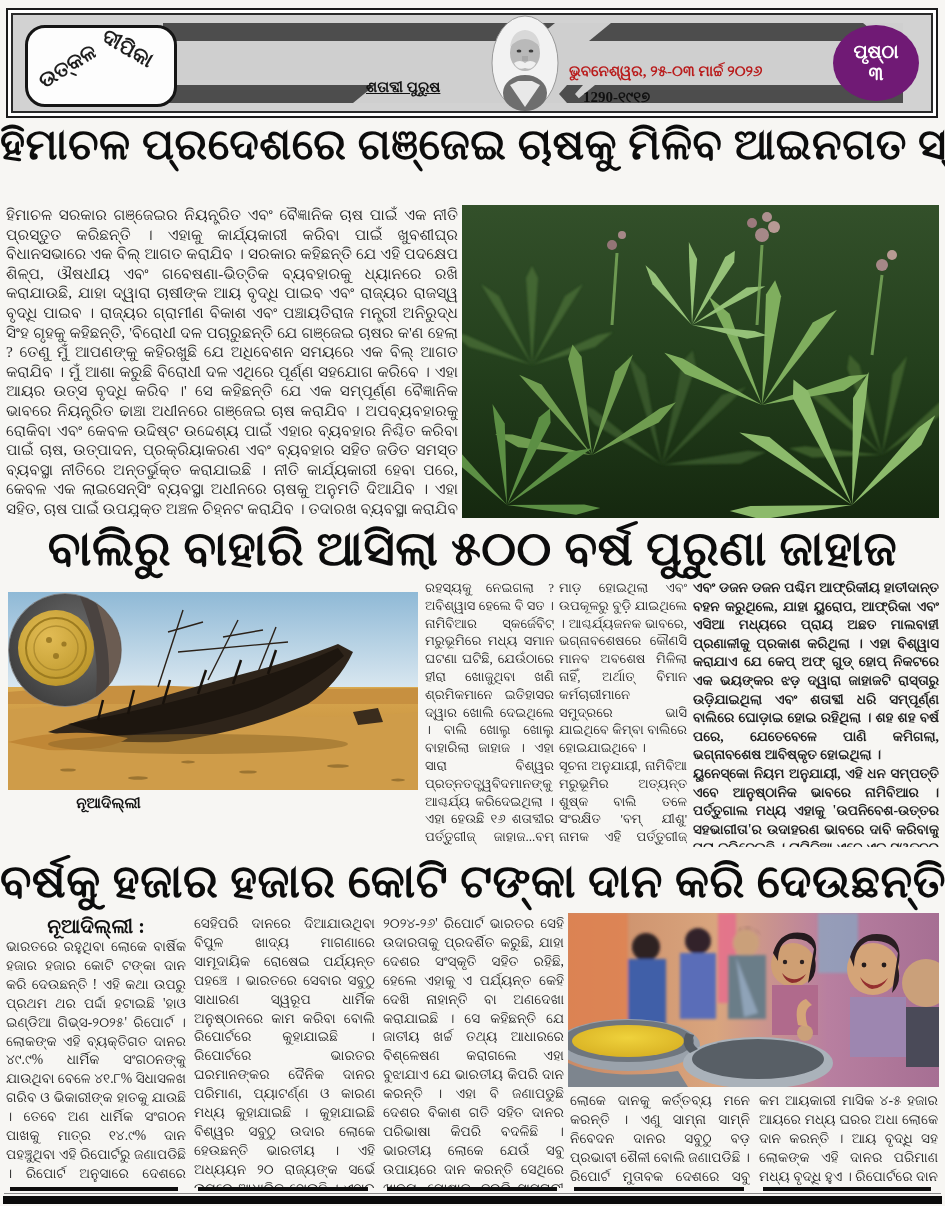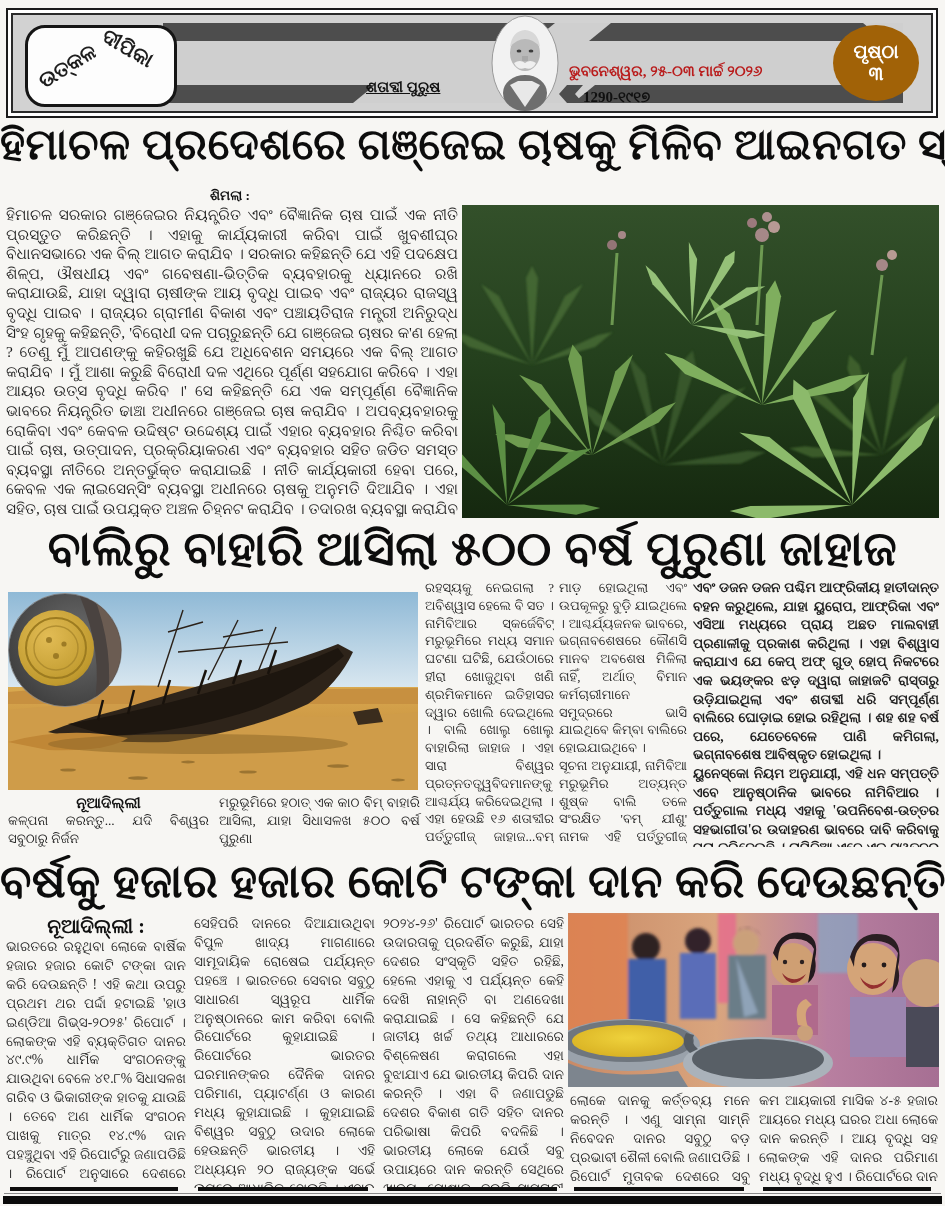--- a/index.html
+++ b/index.html
@@ -11,21 +11,21 @@
   #masthead-inner{position:absolute;left:3px;top:3px;right:3px;bottom:3px;border:2px solid #2a2a2a;background:#d2d2d2;overflow:hidden;}
   #logo-box{position:absolute;left:12px;top:10px;width:146px;height:76px;background:#fdfdfd;border:3px solid #151515;border-radius:20px;overflow:hidden;}
   .logo-seg{position:absolute;font-weight:800;font-size:21px;color:#1d1d1d;white-space:nowrap;}
   #logo-seg1{left:8px;top:26px;transform:rotate(-32deg);}
   #logo-seg2{left:72px;top:8px;transform:rotate(30deg);}
   #banner-svg{position:absolute;left:150px;top:0;width:740px;height:96px;}
   #portrait{position:absolute;left:477px;top:0px;width:70px;height:96px;}
   #epithet{position:absolute;left:353px;top:64px;font-size:15px;font-weight:700;color:#111;text-decoration:underline;}
   #mast-dateline{position:absolute;left:556px;top:48px;font-size:15px;font-weight:700;color:#b91c1c;}
   #mast-years{position:absolute;left:570px;top:74px;font-size:15px;font-weight:700;color:#101010;}
-  #page-circle{position:absolute;right:12px;top:10px;width:86px;height:76px;border-radius:50%;background:#a16207;display:flex;flex-direction:column;align-items:center;justify-content:center;color:#fff;font-weight:700;line-height:1.15;font-size:19px;}
+  #page-circle{position:absolute;right:12px;top:10px;width:86px;height:76px;border-radius:50%;background:#701a75;display:flex;flex-direction:column;align-items:center;justify-content:center;color:#fff;font-weight:700;line-height:1.15;font-size:19px;}
 
   
   .headline{position:absolute;left:0;width:945px;text-align:center;font-weight:800;color:#0c0c0c;letter-spacing:.5px;white-space:nowrap;}
   #headline1{top:120px;font-size:43px;}
   #headline2{top:521px;font-size:48px;}
   #headline3{top:855px;font-size:46px;}
 
   
   .dateline{font-weight:700;font-size:13.5px;color:#111;text-align:center;}
   .jtext{font-size:15.4px;line-height:19.6px;color:#1d1d1d;text-align:justify;white-space:pre-line;overflow:hidden;}
@@ -100,21 +100,20 @@
       <div id="mast-years">1290-୧୯୧୭</div>
 
       <div id="page-circle">
         <span>ପୃଷ୍ଠା</span>
         <span>୩</span>
       </div>
     </div>
   </div>
 
   <div class="headline" id="headline1">ହିମାଚଳ ପ୍ରଦେଶରେ ଗଞ୍ଜେଇ ଚାଷକୁ ମିଳିବ ଆଇନଗତ ସ୍ୱୀକୃତି</div>
-  <div class="dateline" id="a1-dateline">ଶିମଲା :</div>
   <div class="jtext" id="a1-body">ହିମାଚଳ ସରକାର ଗଞ୍ଜେଇର ନିୟନ୍ତ୍ରିତ ଏବଂ ବୈଜ୍ଞାନିକ ଚାଷ ପାଇଁ ଏକ ନୀତି ପ୍ରସ୍ତୁତ କରିଛନ୍ତି । ଏହାକୁ କାର୍ଯ୍ୟକାରୀ କରିବା ପାଇଁ ଖୁବଶୀଘ୍ର ବିଧାନସଭାରେ ଏକ ବିଲ୍ ଆଗତ କରାଯିବ । ସରକାର କହିଛନ୍ତି ଯେ ଏହି ପଦକ୍ଷେପ ଶିଳ୍ପ, ଔଷଧୀୟ ଏବଂ ଗବେଷଣା-ଭିତ୍ତିକ ବ୍ୟବହାରକୁ ଧ୍ୟାନରେ ରଖି କରାଯାଉଛି, ଯାହା ଦ୍ୱାରା ଚାଷୀଙ୍କ ଆୟ ବୃଦ୍ଧି ପାଇବ ଏବଂ ରାଜ୍ୟର ରାଜସ୍ୱ ବୃଦ୍ଧି ପାଇବ । ରାଜ୍ୟର ଗ୍ରାମୀଣ ବିକାଶ ଏବଂ ପଞ୍ଚାୟତିରାଜ ମନ୍ତ୍ରୀ ଅନିରୁଦ୍ଧ ସିଂହ ଗୃହକୁ କହିଛନ୍ତି, 'ବିରୋଧୀ ଦଳ ପଚାରୁଛନ୍ତି ଯେ ଗଞ୍ଜେଇ ଚାଷର କ'ଣ ହେଲା ? ତେଣୁ ମୁଁ ଆପଣଙ୍କୁ କହିରଖୁଛି ଯେ ଅଧିବେଶନ ସମୟରେ ଏକ ବିଲ୍ ଆଗତ କରାଯିବ । ମୁଁ ଆଶା କରୁଛି ବିରୋଧୀ ଦଳ ଏଥିରେ ପୂର୍ଣ୍ଣ ସହଯୋଗ କରିବେ । ଏହା ଆୟର ଉତ୍ସ ବୃଦ୍ଧି କରିବ ।' ସେ କହିଛନ୍ତି ଯେ ଏକ ସମ୍ପୂର୍ଣ୍ଣ ବୈଜ୍ଞାନିକ ଭାବରେ ନିୟନ୍ତ୍ରିତ ଢାଞ୍ଚା ଅଧୀନରେ ଗଞ୍ଜେଇ ଚାଷ କରାଯିବ । ଅପବ୍ୟବହାରକୁ ରୋକିବା ଏବଂ କେବଳ ଉଦ୍ଦିଷ୍ଟ ଉଦ୍ଦେଶ୍ୟ ପାଇଁ ଏହାର ବ୍ୟବହାର ନିଶ୍ଚିତ କରିବା ପାଇଁ ଚାଷ, ଉତ୍ପାଦନ, ପ୍ରକ୍ରିୟାକରଣ ଏବଂ ବ୍ୟବହାର ସହିତ ଜଡିତ ସମସ୍ତ ବ୍ୟବସ୍ଥା ନୀତିରେ ଅନ୍ତର୍ଭୁକ୍ତ କରାଯାଇଛି । ନୀତି କାର୍ଯ୍ୟକାରୀ ହେବା ପରେ, କେବଳ ଏକ ଲାଇସେନ୍ସିଂ ବ୍ୟବସ୍ଥା ଅଧୀନରେ ଚାଷକୁ ଅନୁମତି ଦିଆଯିବ । ଏହା ସହିତ, ଚାଷ ପାଇଁ ଉପଯୁକ୍ତ ଅଞ୍ଚଳ ଚିହ୍ନଟ କରାଯିବ । ତଦାରଖ ବ୍ୟବସ୍ଥା କରାଯିବ ଏବଂ ଉତ୍ପାଦନ ସୁନିଶ୍ଚିତ କରାଯିବ । ଏହା ଶିଳ୍ପ ଉତ୍ପାଦନ, ଔଷଧୀୟ ବ୍ୟବହାର ଏବଂ ଗବେଷଣା ପାଇଁ ନୂତନ ସୁଯୋଗ ଖୋଲିବ । ନୀତି କାର୍ଯ୍ୟକାରୀ ହେବା ଦ୍ୱାରା ଗ୍ରାମାଞ୍ଚଳରେ ନିଯୁକ୍ତି ସୁଯୋଗ ବୃଦ୍ଧି ପାଇବ, ବିକଳ୍ପ କୃଷିକୁ ପ୍ରୋତ୍ସାହିତ କରାଯିବ ଏବଂ ରାଜ୍ୟ ରାଜସ୍ୱ ବୃଦ୍ଧି ପାଇବ ବୋଲି ଆଶା କରାଯାଉଛି ।</div>
 
   <svg id="a1-image" viewBox="0 0 477 313" preserveAspectRatio="none">
     <defs>
       <linearGradient id="cbg" x1="0" y1="0" x2="0" y2="1">
         <stop offset="0" stop-color="#33502a"></stop>
           <stop offset="0.5" stop-color="#24401d"></stop>
           <stop offset="1" stop-color="#15280f"></stop>
       </linearGradient>
       <filter id="soft">
@@ -226,24 +225,20 @@
     <g fill="#8f6f1d" opacity="0.8">
       <circle cx="40" cy="46" r="3"></circle>
         <circle cx="55" cy="50" r="2.6"></circle>
         <circle cx="47" cy="62" r="3"></circle>
     </g>
   </svg>
 
   <div id="a2-caption">
     <div class="cap-col">
       <div class="dateline" style="font-size:15px;">ନୂଆଦିଲ୍ଲୀ</div>
-      <span>କଳ୍ପନା କରନ୍ତୁ... ଯଦି ବିଶ୍ୱର ସବୁଠାରୁ ନିର୍ଜନ</span>
-    </div>
-    <div class="cap-col">
-      <span>ମରୁଭୂମିରେ ହଠାତ୍ ଏକ କାଠ ବିମ୍ ବାହାରି ଆସିଲା, ଯାହା ସିଧାସଳଖ ୫୦୦ ବର୍ଷ ପୁରୁଣା</span>
     </div>
   </div>
 
   <div class="coltext" id="a2-col1">ରହସ୍ୟକୁ ନେଇଗଲା ? ଅବିଶ୍ୱାସ ହେଲେ ବି ସତ । ନାମିବିଆର ସ୍କର୍ଜେବିଟ୍ ମରୁଭୂମିରେ ମଧ୍ୟ ସମାନ ଘଟଣା ଘଟିଛି, ଯେଉଁଠାରେ ହୀରା ଖୋଜୁଥିବା ଖଣି ଶ୍ରମିକମାନେ ଇତିହାସର ଦ୍ୱାର ଖୋଲି ଦେଇଥିଲେ । ବାଲି ଖୋଲୁ ଖୋଲୁ ବାହାରିଲା ଜାହାଜ । ଏହା ସାରା ବିଶ୍ୱର ପ୍ରତ୍ନତତ୍ତ୍ୱବିଦମାନଙ୍କୁ ଆଶ୍ଚର୍ଯ୍ୟ କରିଦେଇଥିଲା । ଏହା ହେଉଛି ୧୬ ଶତାବ୍ଦୀର ପର୍ତ୍ତୁଗୀଜ୍ ଜାହାଜ...ବମ୍ ଯୀଶୁ ।
 ଇତିହାସବିଦମାନେ କୁହନ୍ତି ଯେ ଏହି ଜିନିଷଗୁଡ଼ିକ ଭାରତ ଏବଂ ଆଫ୍ରିକାକୁ ସମୁଦ୍ର ପଥ ଉପରେ ୟୁରୋପର ରାଜତ୍ୱ କାଳରେ ଆନ୍ତର୍ଜାତୀୟ ବାଣିଜ୍ୟର ଜୀବନ୍ତ ପ୍ରମାଣ । ସ୍କେଲିଟନ ଉପକୂଳକୁ ଜାହାଜ ପାଇଁ ଏକ କବରସ୍ଥାନ ବୋଲି ବିବେଚନା କରାଯାଏ । ଡାକ୍ତର ଡିଟର ନୋଲିଙ୍କ ଅନୁସାରେ, ବମ୍ ଯୀଶୁ ଏକ ଭୟଙ୍କର ଝଡ଼ରେ ଭାସି ଯାଇଥିଲା, ପଥରରେ</div>
   <div class="coltext" id="a2-col2">ମାଡ଼ ହୋଇଥିଲା ଏବଂ ଉପକୂଳରୁ ବୁଡ଼ି ଯାଇଥିଲେ । ଆଶ୍ଚର୍ଯ୍ୟଜନକ ଭାବରେ, ଭଗ୍ନାବଶେଷରେ କୌଣସି ମାନବ ଅବଶେଷ ମିଳିଲା ନାହିଁ, ଅର୍ଥାତ୍ ବିମାନ କର୍ମଚାରୀମାନେ ସମୁଦ୍ରରେ ଭାସି ଯାଇଥିବେ କିମ୍ବା ବାଲିରେ ହୋଇଯାଇଥିବେ ।
 ସୂଚନା ଅନୁଯାୟୀ, ନାମିବିଆ ମରୁଭୂମିର ଅତ୍ୟନ୍ତ ଶୁଷ୍କ ବାଲି ତଳେ ସଂରକ୍ଷିତ 'ବମ୍ ଯୀଶୁ' ନାମକ ଏହି ପର୍ତ୍ତୁଗୀଜ୍ ଜାହାଜଟି ୭ ମାର୍ଚ୍ଚ ୧୫୩୩ରେ ପର୍ତ୍ତୁଗାଲର ଲିସବନରୁ ଭାରତ ଅଭିମୁଖେ ଯାତ୍ରା କରିଥିଲା । ତାପରେ ହଠାତ୍ ରାସ୍ତାରେ ଅଦୃଶ୍ୟ ହୋଇଯାଇଥିଲା । ବର୍ଷ ବର୍ଷ ଧରି ଖୋଜାଖୋଜି କରିବା ସତ୍ତ୍ୱେ, ଜାହାଜଟି କେବେ ମିଳିଲା ନାହିଁ । ଶେଷରେ, ୨୦୦୮ରେ, ହୀରା ଖଣି ସମୟରେ ନାମିବିଆ ମରୁଭୂମିରେ ଏହାର ଭଗ୍ନାବଶେଷ ଆବିଷ୍କୃତ ହୋଇଥିଲା । ବମ୍ ଯୀଶୁ ୨,୦୦୦ ରୁ ଅଧିକ ସୁନା ମୁଦ୍ରା, ୨୨ ଟନ୍ ତମ୍ବା ଇଙ୍ଗଟ୍</div>
   <div class="coltext" id="a2-col3" style="font-size:13.6px;line-height:18.6px;">ଏବଂ ଡଜନ ଡଜନ ପଶ୍ଚିମ ଆଫ୍ରିକୀୟ ହାତୀଦାନ୍ତ ବହନ କରୁଥିଲେ, ଯାହା ୟୁରୋପ, ଆଫ୍ରିକା ଏବଂ ଏସିଆ ମଧ୍ୟରେ ପ୍ରାୟ ଅଛତ ମାଲବାହୀ ପ୍ରଣାଳୀକୁ ପ୍ରକାଶ କରିଥିଲା । ଏହା ବିଶ୍ୱାସ କରାଯାଏ ଯେ କେପ୍ ଅଫ୍ ଗୁଡ୍ ହୋପ୍ ନିକଟରେ ଏକ ଭୟଙ୍କର ଝଡ଼ ଦ୍ୱାରା ଜାହାଜଟି ରାସ୍ତାରୁ ଉଡ଼ିଯାଇଥିଲା ଏବଂ ଶତାବ୍ଦୀ ଧରି ସମ୍ପୂର୍ଣ୍ଣ ବାଲିରେ ଘୋଡ଼ାଇ ହୋଇ ରହିଥିଲା । ଶହ ଶହ ବର୍ଷ ପରେ, ଯେତେବେଳେ ପାଣି କମିଗଲା, ଭଗ୍ନାବଶେଷ ଆବିଷ୍କୃତ ହୋଇଥିଲା ।
 ୟୁନେସ୍କୋ ନିୟମ ଅନୁଯାୟୀ, ଏହି ଧନ ସମ୍ପତ୍ତି ଏବେ ଆନୁଷ୍ଠାନିକ ଭାବରେ ନାମିବିଆର । ପର୍ତ୍ତୁଗାଲ ମଧ୍ୟ ଏହାକୁ 'ଉପନିବେଶ-ଉତ୍ତର ସହଭାଗୀତା'ର ଉଦାହରଣ ଭାବରେ ଦାବି କରିବାକୁ ମନା କରିଦେଇଛି । ନାମିବିଆ ଏବେ ଏକ ସ୍ୱତନ୍ତ୍ର ସଂଗ୍ରହାଳୟରେ ଏହି ଅନନ୍ୟ ଆବିଷ୍କାର ପ୍ରଦର୍ଶନ କରିବାକୁ ପ୍ରସ୍ତୁତ ହେଉଛି ।</div>
 

